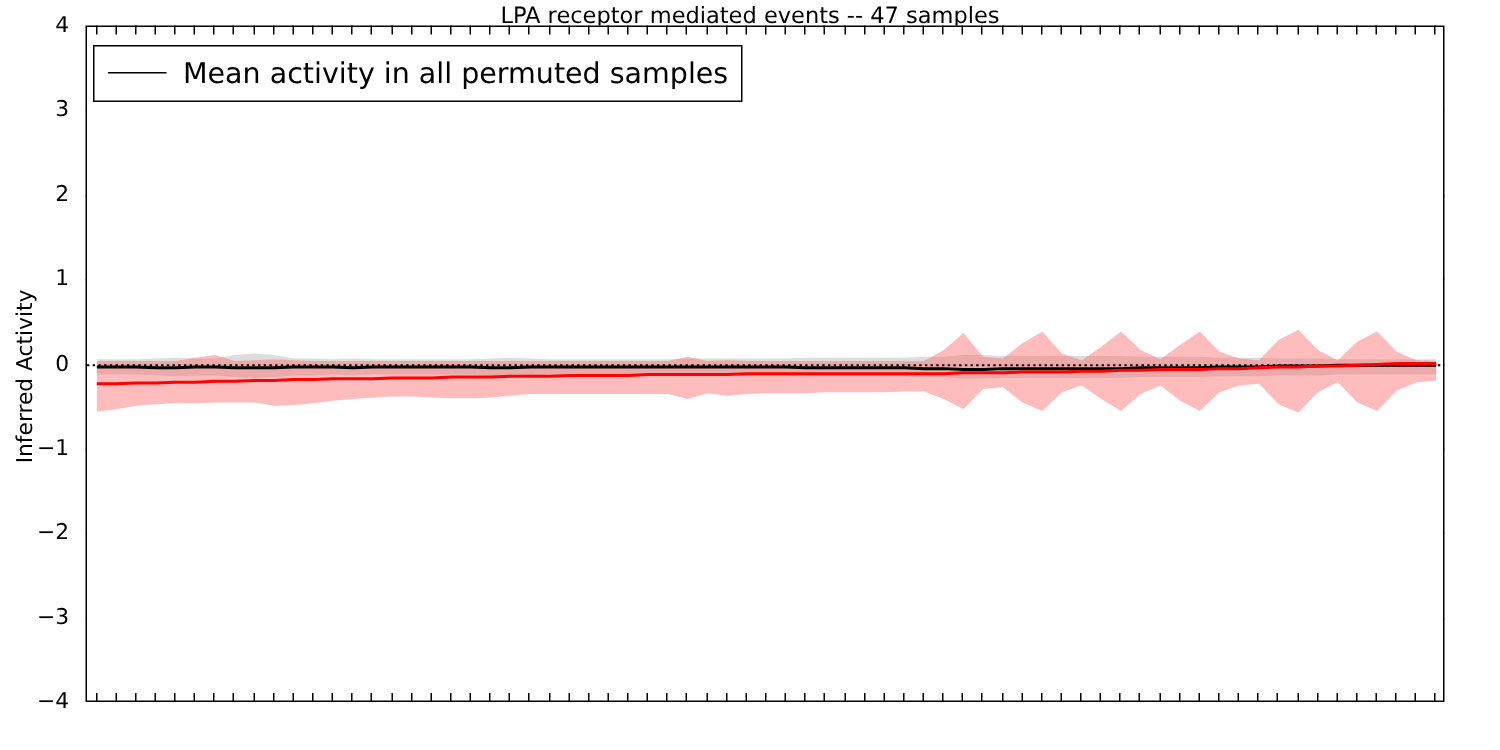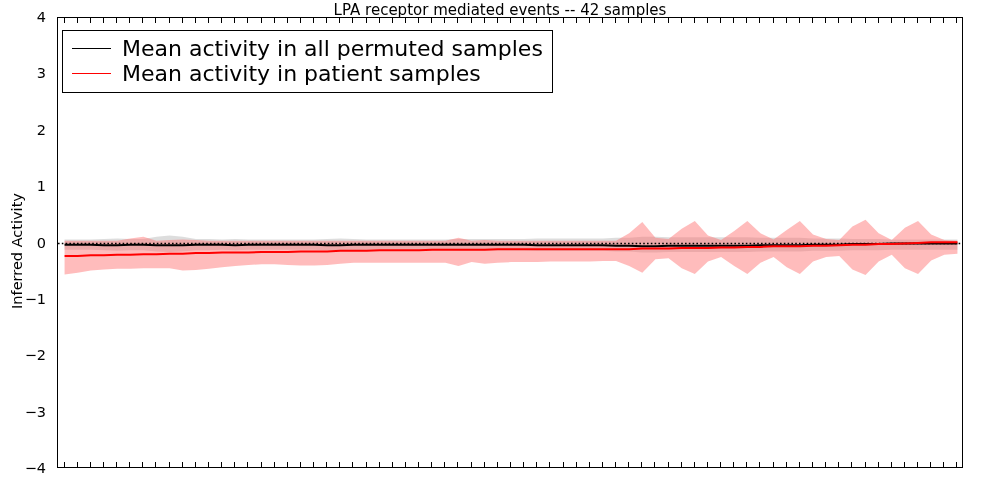--- a/index.html
+++ b/index.html
@@ -29,31 +29,31 @@
   .xlabel-wrap{position:absolute;top:0;left:0;}
   .xaxis-title{position:absolute;left:0;top:480px;width:1000px;text-align:center;
       font-size:14.5px;}
 
   
   .legend{position:absolute;left:62px;top:30px;background:#fff;
       border:1.4px solid #000;padding:5px 9px 6px 9px;box-sizing:border-box;}
   .legend-row{display:flex;align-items:center;height:25px;}
   .legend-swatch{width:39px;height:0;border-top:1.6px solid #000;margin-right:11px;}
   .legend-swatch.red{border-top-color:#ff0000;}
-  .legend-text{font-size:22px;color:#000;}
+  .legend-text{font-size:19px;color:#000;}
 
   
   svg.data-layer{position:absolute;left:0;top:0;width:906px;height:451px;display:block;}
 </style>
 </head>
 <body>
 
 <div id="root">
 
-  <div class="chart-title">LPA receptor mediated events -- 42 samples</div>
+  <div class="chart-title">LPA receptor mediated events -- 47 samples</div>
 
   <div id="ylabel" class="ylabel">Inferred Activity</div>
 
   <div id="yticks">
       <div class="ytick-label" style="top: 17px;">4</div>
       <div class="ytick-label" style="top: 73.375px;">3</div>
       <div class="ytick-mark" style="top: 73.375px;"></div>
       <div class="ytick-mark-r" style="top: 73.375px;"></div>
       <div class="ytick-label" style="top: 129.75px;">2</div>
       <div class="ytick-mark" style="top: 129.75px;"></div>
@@ -229,19 +229,15 @@
       <div class="xtick-mark-t" style="left: 956.435px;"></div>
     </div>
   <div id="xlabels" class="xlabel-wrap"></div>
 
 
   <div class="legend">
     <div class="legend-row">
       <span class="legend-swatch"></span>
       <span class="legend-text">Mean activity in all permuted samples</span>
     </div>
-    <div class="legend-row">
-      <span class="legend-swatch red"></span>
-      <span class="legend-text">Mean activity in patient samples</span>
-    </div>
   </div>
 
 </div>
 
 </body></html>

